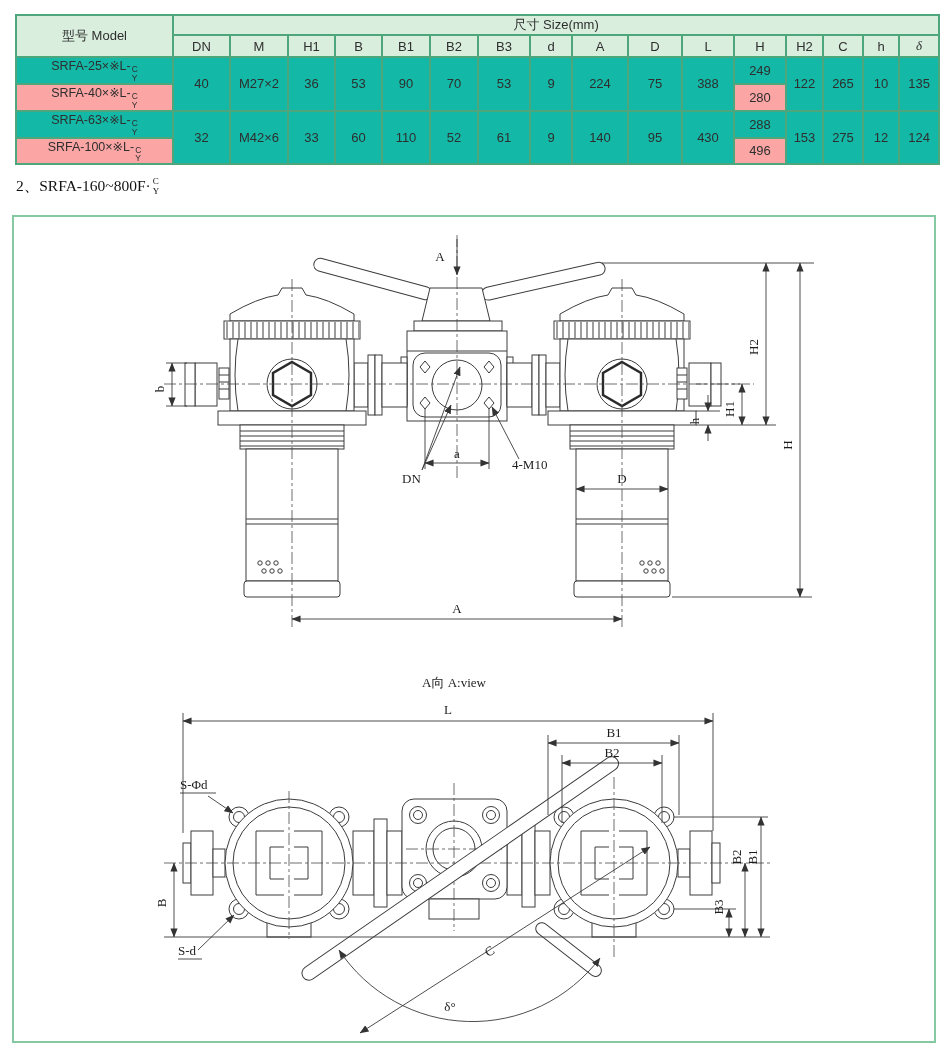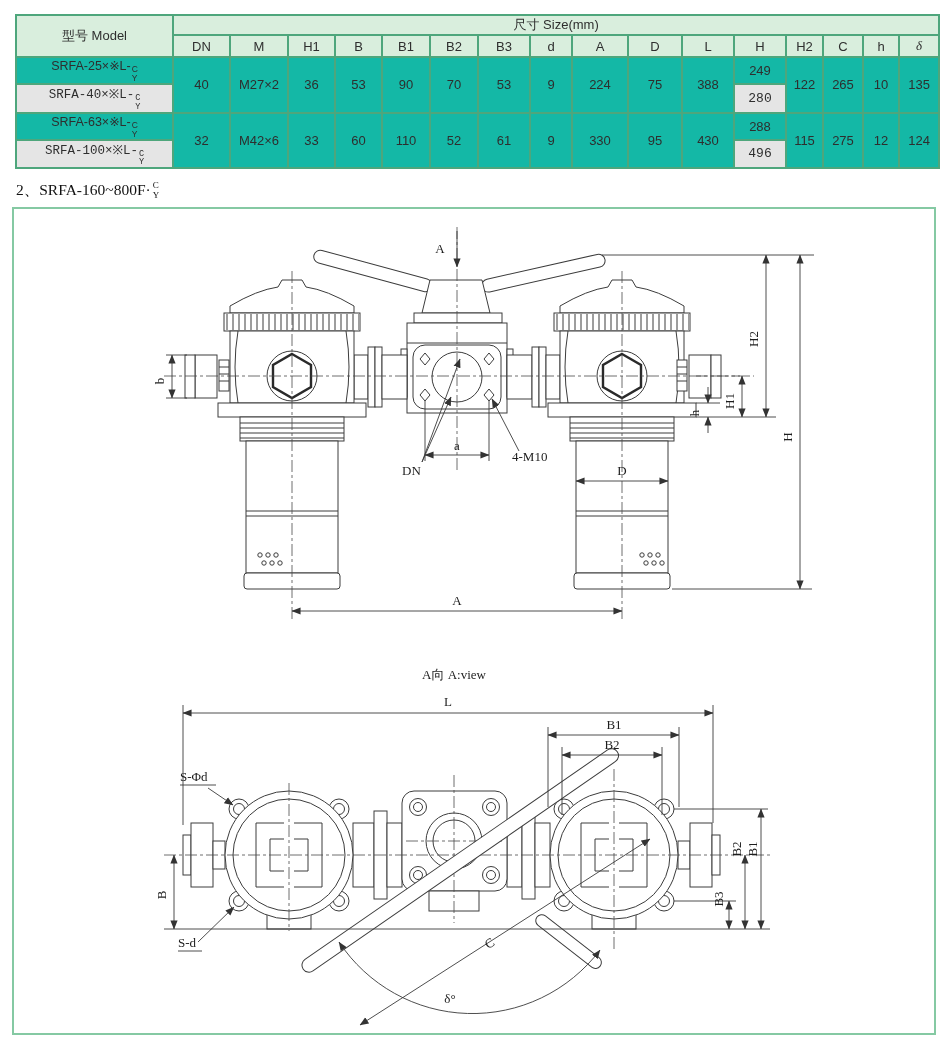--- a/index.html
+++ b/index.html
@@ -5,25 +5,25 @@
   html,body{margin:0;padding:0;}
   body{width:950px;height:1059px;background:#ffffff;position:relative;
        font-family:"Liberation Sans","DejaVu Sans",sans-serif;}
   .tbl-wrap{padding:14px 0 3px 15px;}
   table{border-collapse:collapse;table-layout:fixed;width:923px;}
   td{border:2px solid #4ea67c;text-align:center;vertical-align:middle;color:#2e2e2e;
      font-size:13px;padding:0;height:21px;white-space:nowrap;overflow:hidden;background:#14b8a6;}
   .h1row td{height:15px;background:#d9eedd;}
   .h2row td{height:20px;background:#d9eedd;}
   .h2row td:last-child{font-style:italic;font-family:"Liberation Serif","DejaVu Serif",serif;}
-  .green{background:#e5e5e5;font-family:Liberation Mono, monospace;}
+  .green{background:#fca5a5;}
   .model{font-size:12.5px;}
   .cy{display:inline-flex;flex-direction:column;align-items:flex-start;font-size:8.5px;
       line-height:1.05;vertical-align:-2px;margin-left:1px;}
-  .sec{margin:8px 0 6px 16px;font-family:"Liberation Serif","DejaVu Serif",serif;
+  .sec{margin:8px 0 18px 16px;font-family:"Liberation Serif","DejaVu Serif",serif;
        font-size:15.5px;color:#111;display:flex;align-items:center;}
   .sec .cy{font-size:9px;margin-left:2px;}
   .box{margin:4px 0 0 12px;width:920px;height:824px;border:2px solid #85c9a3;background:#fff;}
   svg text{font-family:"Liberation Serif","DejaVu Serif",serif;font-size:13px;fill:#1d1d1d;}
   .ln{fill:none;stroke:#3c3c3c;stroke-width:1;}
   .fw{fill:#ffffff;stroke:#3c3c3c;stroke-width:1;}
   .thk{fill:#ffffff;stroke:#2a2a2a;stroke-width:2.4;}
   .cl{fill:none;stroke:#4a4a4a;stroke-width:0.8;stroke-dasharray:12 3 3 3;}
   .dim{fill:none;stroke:#3a3a3a;stroke-width:0.9;}
 </style>
@@ -109,25 +109,25 @@
               <span>Y</span>
             </span></td>
     <td rowspan="2">32</td>
     <td rowspan="2">M42×6</td>
     <td rowspan="2">33</td>
     <td rowspan="2">60</td>
     <td rowspan="2">110</td>
     <td rowspan="2">52</td>
     <td rowspan="2">61</td>
     <td rowspan="2">9</td>
-    <td rowspan="2">330</td>
+    <td rowspan="2">140</td>
     <td rowspan="2">95</td>
     <td rowspan="2">430</td>
     <td>288</td>
-    <td rowspan="2">115</td>
+    <td rowspan="2">153</td>
     <td rowspan="2">275</td>
     <td rowspan="2">12</td>
     <td rowspan="2">124</td>
   </tr>
   <tr>
     <td class="model green"><span>SRFA-100×※L-</span><span class="cy">
               <span>C</span>
               <span>Y</span>
             </span></td>
     <td class="green">496</td>

